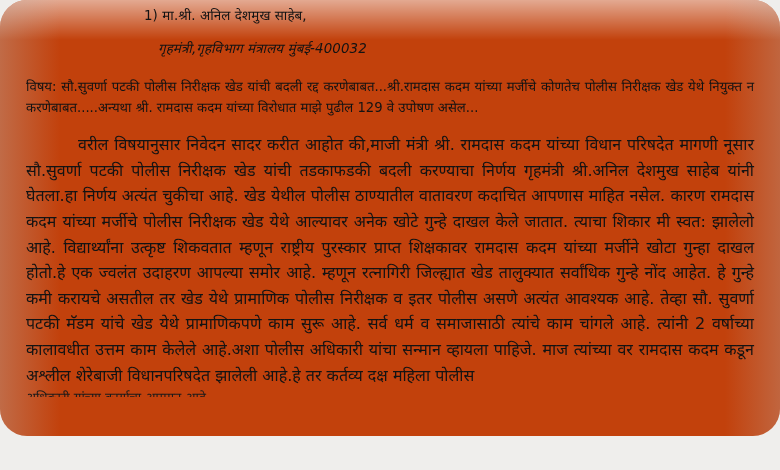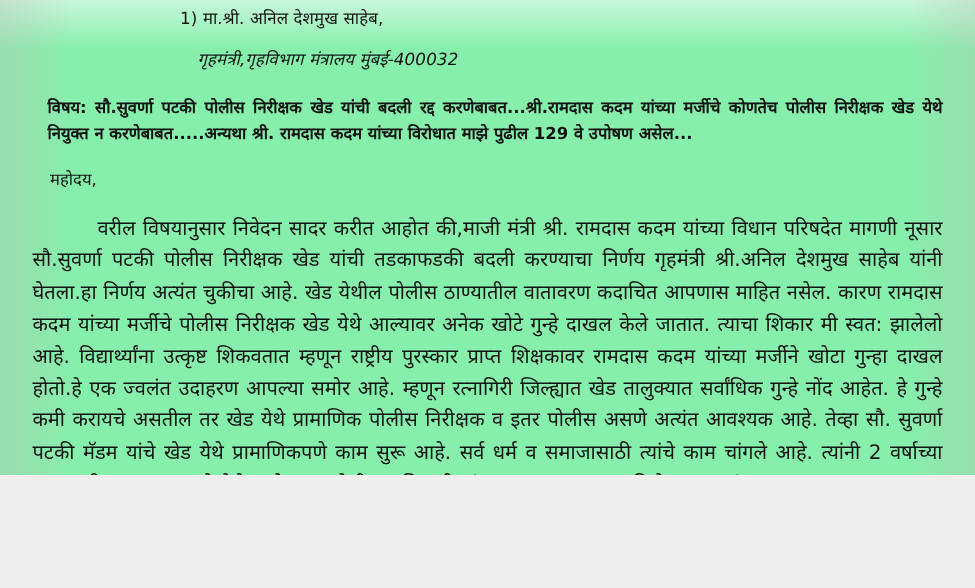--- a/index.html
+++ b/index.html
@@ -9,25 +9,26 @@
   body {
     width: 780px;
     height: 470px;
     background: #efeeec;
     font-family: "DejaVu Sans", sans-serif;
     overflow: hidden;
   }
   #page {
     position: relative;
     width: 780px;
-    height: 380px;
-    background: #86efac;
+    height: 436px;
+    background: #c2410c;
     box-sizing: border-box;
     padding: 6px 26px 0 26px;
     overflow: hidden;
+    border-radius: 27px;
   }
   
   #page:before {
     content: "";
     position: absolute;
     left: 0; top: 0; right: 0; bottom: 0;
     background:
       linear-gradient(to right, rgba(190,185,180,0.35) 0px, rgba(255,255,255,0) 60px),
       linear-gradient(to left, rgba(190,185,180,0.30) 0px, rgba(255,255,255,0) 55px),
       linear-gradient(to bottom, rgba(255,255,255,0.55) 0px, rgba(255,255,255,0) 40px);
@@ -47,26 +48,25 @@
     letter-spacing: .1px;
   }
   .addr-line.sub {
     padding-left: 132px;
     font-style: italic;
   }
   .addr-line.tight {
     margin-bottom: 11px;
   }
   .subject {
-    margin: 16px 0 0 12px;
+    margin: 16px 0 0 0;
     font-size: 13.2px;
     line-height: 1.62;
     text-align: justify;
     text-justify: inter-word;
-    font-weight: bold;
   }
   .salutation {
     margin: 17px 0 0 0;
     padding-left: 14px;
     font-size: 13.3px;
   }
   .body-para {
     margin: 14px 0 0 0;
     font-size: 16px;
     line-height: 1.60;
@@ -89,19 +89,18 @@
 <body>
 
 <div id="page">
   <div class="doc">
 
     <p class="addr-line">1) मा.श्री. अनिल देशमुख साहेब,</p>
     <p class="addr-line sub">गृहमंत्री,गृहविभाग मंत्रालय मुंबई-400032</p>
 
     <p class="subject">विषय: सौ.सुवर्णा पटकी पोलीस निरीक्षक खेड यांची बदली रद्द करणेबाबत...श्री.रामदास कदम यांच्या  मर्जीचे कोणतेच पोलीस निरीक्षक खेड येथे नियुक्त न करणेबाबत.....अन्यथा श्री. रामदास कदम यांच्या विरोधात  माझे पुढील 129 वे उपोषण असेल...</p>
 
-    <p class="salutation">महोदय,</p>
 
     <p class="body-para">वरील विषयानुसार निवेदन सादर करीत आहोत की,माजी मंत्री श्री. रामदास कदम यांच्या विधान परिषदेत मागणी नूसार सौ.सुवर्णा पटकी पोलीस निरीक्षक खेड यांची तडकाफडकी  बदली करण्याचा निर्णय गृहमंत्री श्री.अनिल देशमुख साहेब यांनी घेतला.हा निर्णय अत्यंत चुकीचा आहे. खेड येथील पोलीस ठाण्यातील वातावरण कदाचित आपणास माहित नसेल.  कारण रामदास कदम यांच्या मर्जीचे पोलीस निरीक्षक खेड येथे आल्यावर अनेक खोटे गुन्हे दाखल केले जातात. त्याचा शिकार मी स्वत: झालेलो आहे. विद्यार्थ्यांना उत्कृष्ट शिकवतात म्हणून  राष्ट्रीय पुरस्कार प्राप्त शिक्षकावर रामदास कदम यांच्या मर्जीने खोटा गुन्हा दाखल होतो.हे एक ज्वलंत उदाहरण  आपल्या समोर आहे. म्हणून  रत्नागिरी जिल्ह्यात खेड तालुक्यात सर्वांधिक गुन्हे नोंद आहेत. हे गुन्हे कमी करायचे असतील तर खेड येथे प्रामाणिक पोलीस निरीक्षक व इतर पोलीस असणे अत्यंत आवश्यक आहे. तेव्हा सौ. सुवर्णा पटकी मॅडम यांचे खेड येथे प्रामाणिकपणे काम सुरू आहे. सर्व धर्म व  समाजासाठी त्यांचे काम चांगले आहे. त्यांनी 2 वर्षाच्या कालावधीत उत्तम काम केलेले आहे.अशा पोलीस अधिकारी यांचा सन्मान व्हायला पाहिजे. माज त्यांच्या वर रामदास कदम कडून अश्लील शेरेबाजी विधानपरिषदेत झालेली आहे.हे तर कर्तव्य दक्ष महिला पोलीस</p>
 
     <p class="cut">अधिकारी यांच्या कार्याचा अपमान आहे.</p>
   </div>
 </div>
 
 </body></html>

